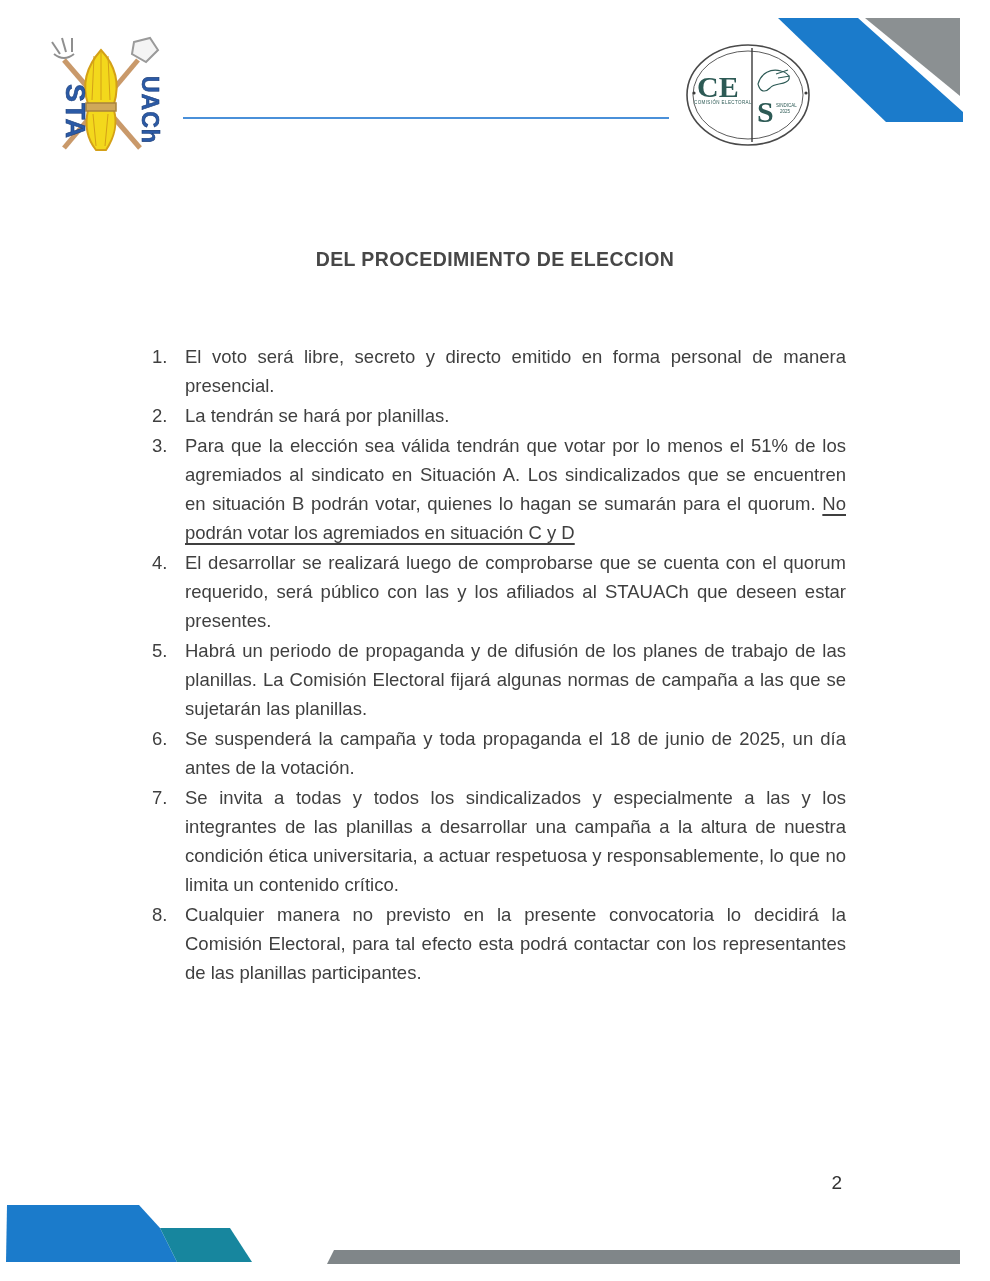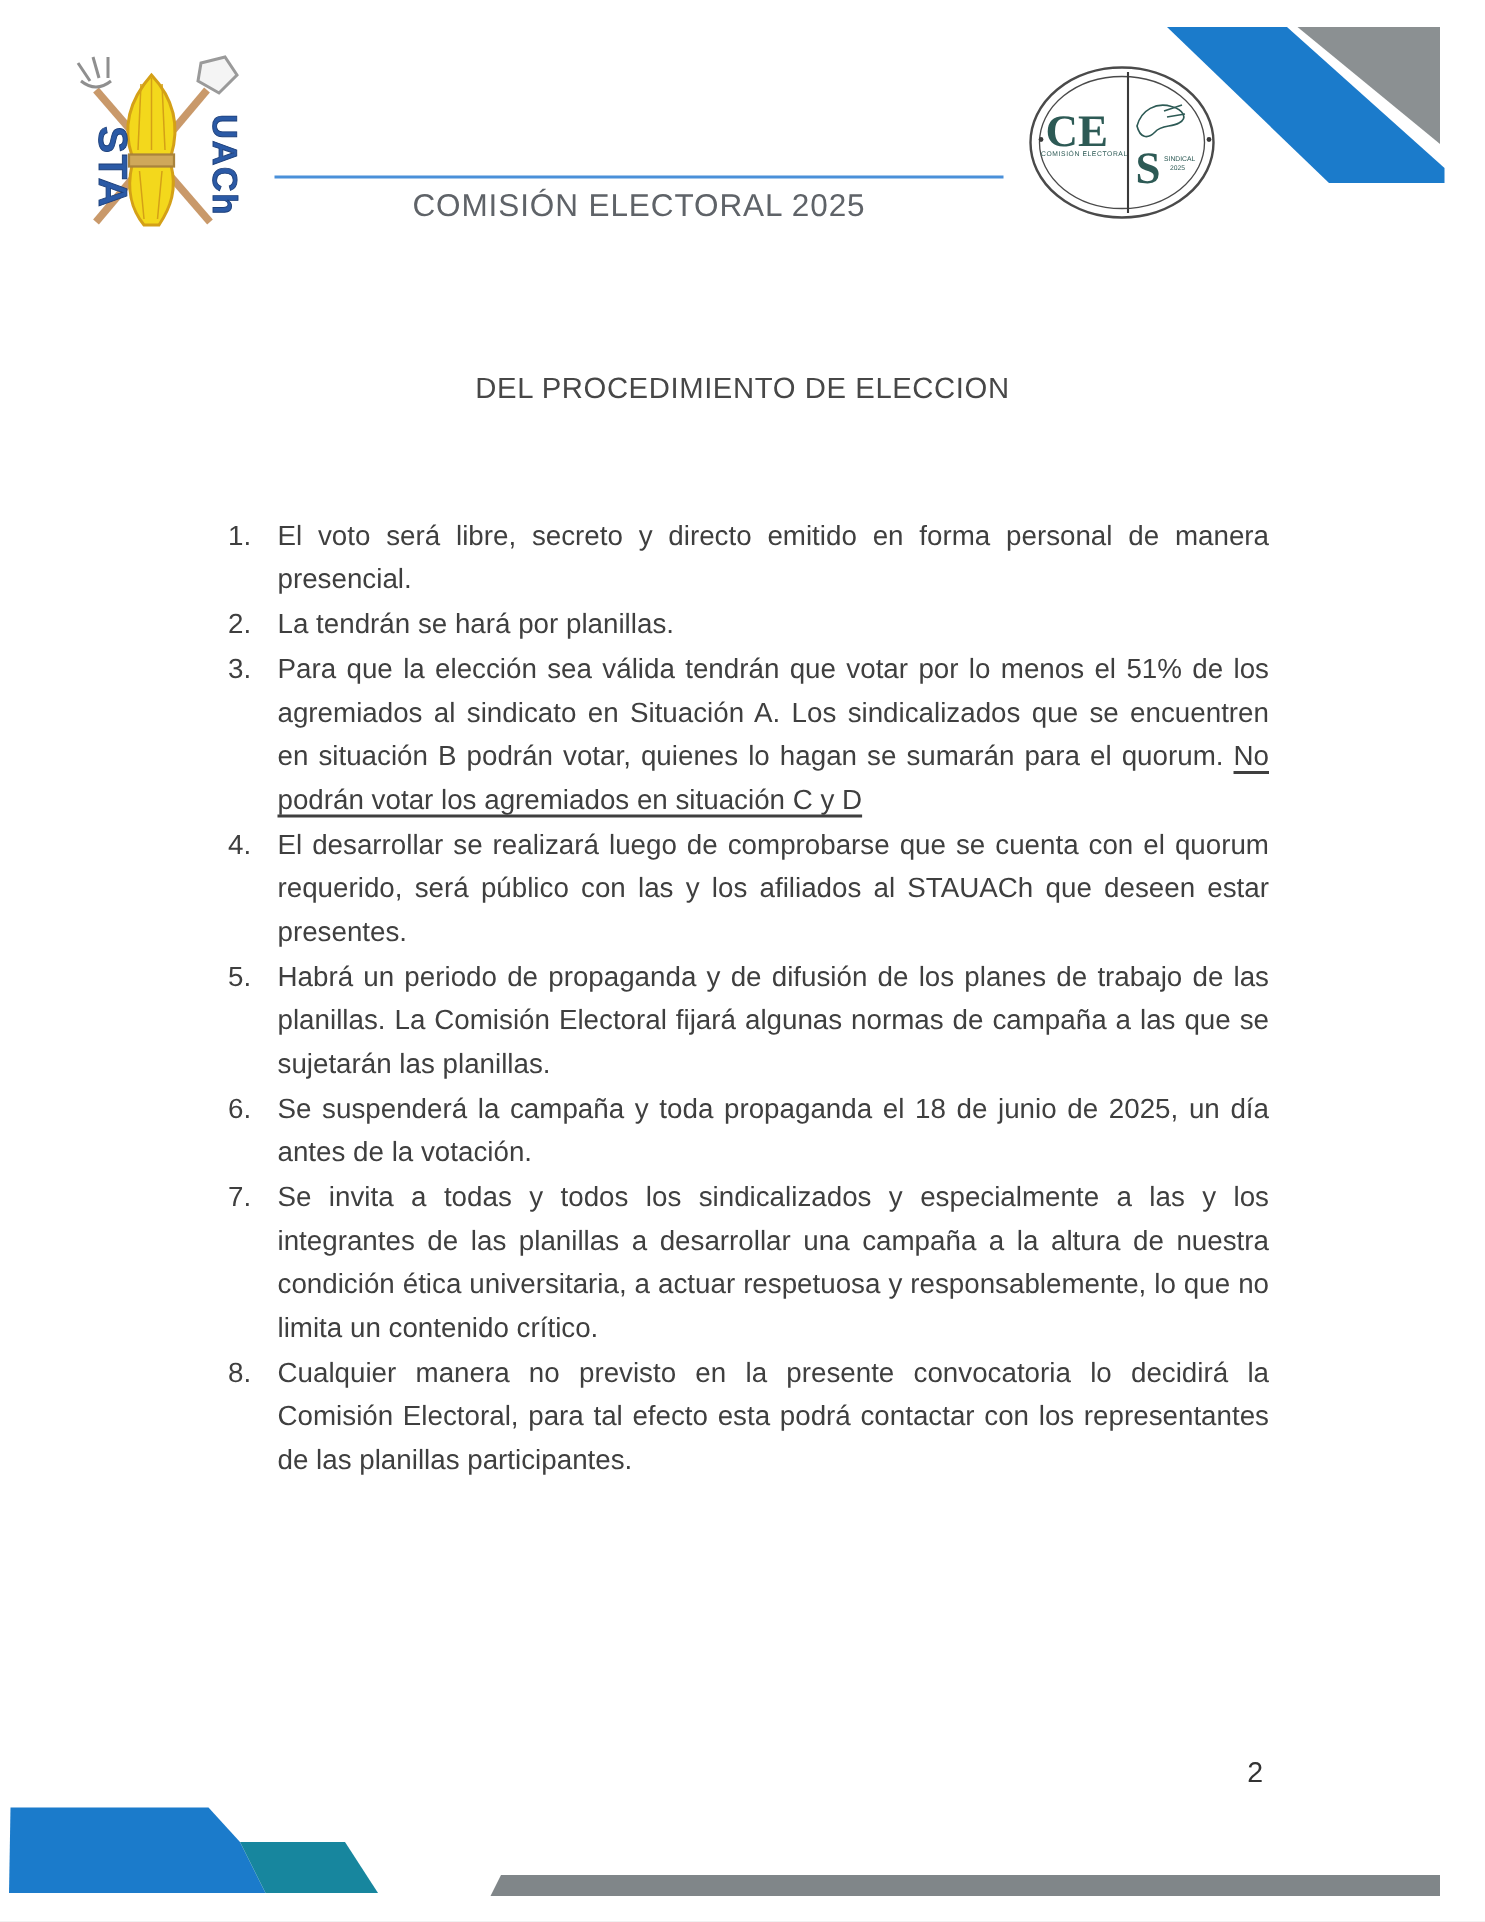--- a/index.html
+++ b/index.html
@@ -28,21 +28,21 @@
     color:#5f6368;letter-spacing:.6px;
   }
   .logo-svg{position:absolute;left:30px;top:34px;}
   .seal-svg{position:absolute;left:684px;top:42px;}
   .ribbon-tr{position:absolute;left:770px;top:0;}
   .ribbon-bl{position:absolute;left:0;top:1195px;}
   .bar-bottom{position:absolute;left:320px;top:1245px;}
   
   .doc-title{
     position:absolute;left:0;top:248px;width:990px;
-    text-align:center;font-size:19.5px;font-weight:400;
+    text-align:center;font-size:19.5px;font-weight:700;
     color:#474747;letter-spacing:.4px;
   }
   .items{
     position:absolute;left:152px;top:342px;width:694px;
     font-size:18.5px;line-height:29px;color:#3f3f3f;
   }
   .item{
     display:grid;grid-template-columns:33px 1fr;
     margin-bottom:1px;
   }
@@ -93,21 +93,20 @@
       <line x1="78" y1="22" x2="80" y2="66" stroke="#d4a017" stroke-width="1"></line>
       <line x1="63" y1="80" x2="66" y2="112" stroke="#d4a017" stroke-width="1"></line>
       <line x1="78" y1="80" x2="75" y2="112" stroke="#d4a017" stroke-width="1"></line>
     </g>
 
     <text transform="rotate(90 36 50)" x="36" y="50" font-family="Liberation Sans, sans-serif" font-size="27" font-weight="bold" fill="#2b5aa6" stroke="#1c3f7a" stroke-width="0.6" letter-spacing="1">STA</text>
     <text transform="rotate(90 112 42)" x="112" y="42" font-family="Liberation Sans, sans-serif" font-size="23" font-weight="bold" fill="#2b5aa6" stroke="#1c3f7a" stroke-width="0.6" letter-spacing="1">UACh</text>
   </svg>
 
   <div class="header-rule"></div>
-  <div class="committee-line">COMISIÓN ELECTORAL 2025</div>
 
   <svg class="seal-svg" width="128" height="106" viewBox="684 42 128 106">
     <ellipse cx="748" cy="95" rx="61" ry="50" fill="none" stroke="#4a4a4a" stroke-width="1.6"></ellipse>
     <ellipse cx="748" cy="95" rx="55" ry="44" fill="none" stroke="#4a4a4a" stroke-width="0.9"></ellipse>
     <line x1="752" y1="48" x2="752" y2="142" stroke="#3a3a3a" stroke-width="1.4"></line>
     <text x="697" y="97" font-family="Liberation Serif, serif" font-size="30" font-weight="bold" fill="#2d5a55">CE</text>
     <text x="757" y="122" font-family="Liberation Serif, serif" font-size="30" font-weight="bold" fill="#2d5a55">S</text>
 
     <g stroke="#2d5a55" stroke-width="1.1" fill="#ffffff">
       <path d="M758 84 c3 -11 13 -16 23 -13 c8 2 11 8 5 11 c-5 3 -12 1 -16 6 c-5 5 -10 4 -12 -4 z"></path>

